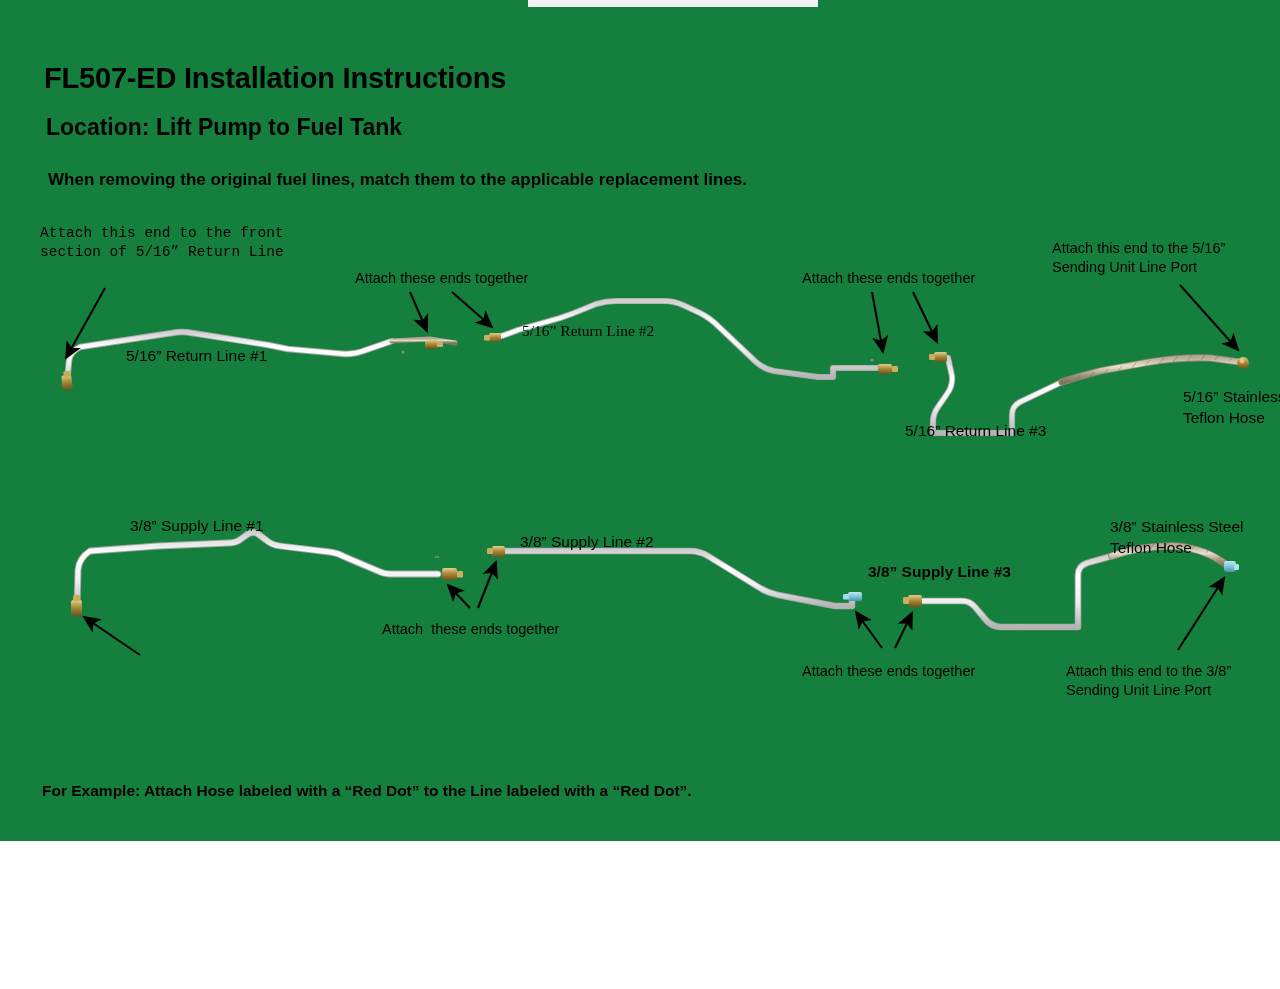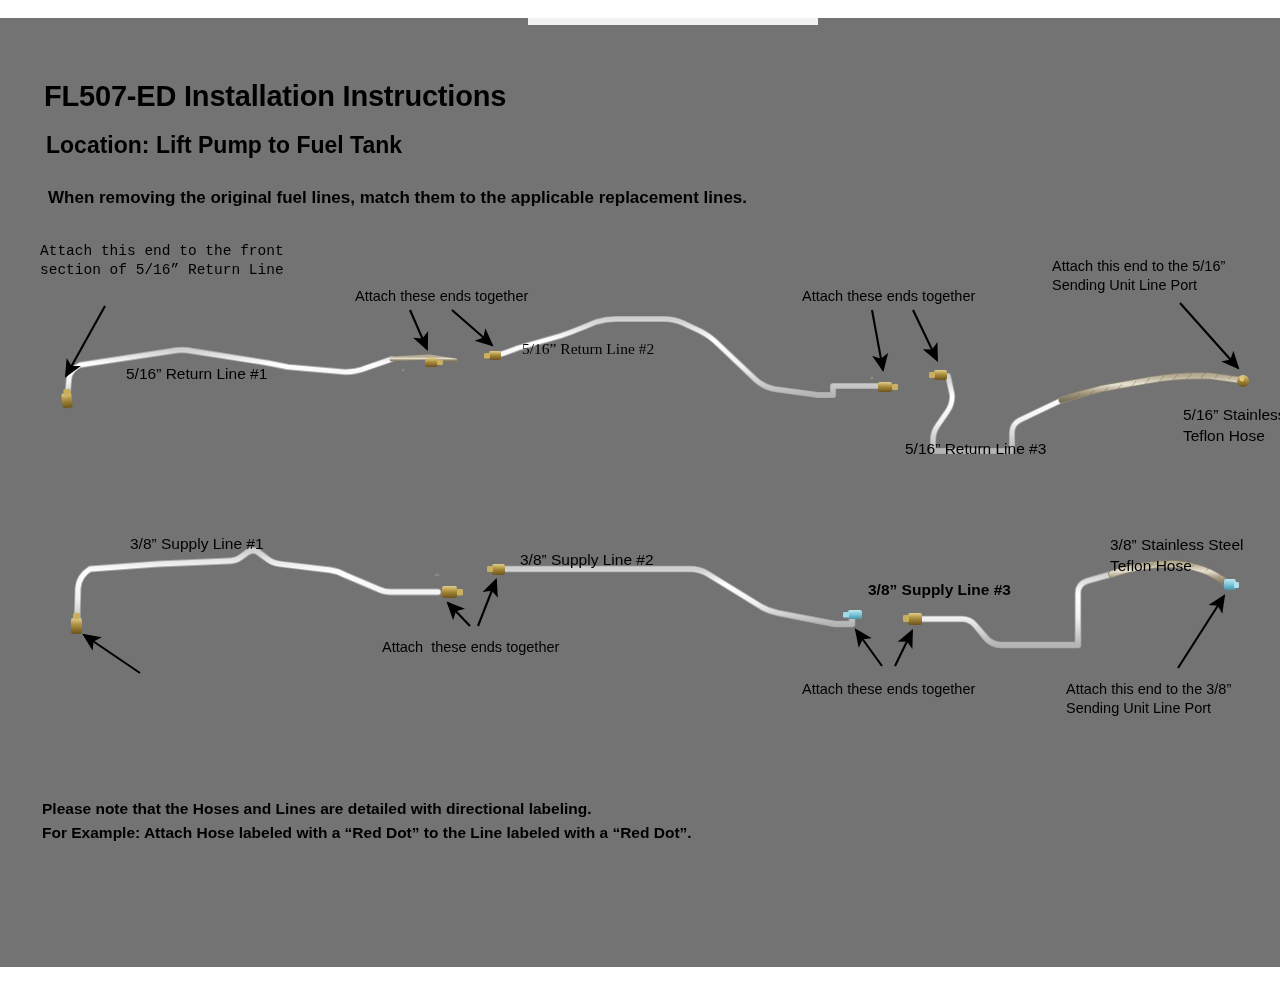--- a/index.html
+++ b/index.html
@@ -8,24 +8,23 @@
     padding: 0;
     background: #ffffff;
   }
   body {
     font-family: "Liberation Sans", sans-serif;
     color: #000000;
   }
   #page {
     position: relative;
     width: 1280px;
-    height: 949px;
-    background: #737373;
+    height: 841px;
+    background: #15803d;
     overflow: hidden;
-    margin-top: 18px;
   }
   .top-strip {
     position: absolute;
     left: 528px;
     top: 0px;
     width: 290px;
     height: 7px;
     background: #f2f2f2;
   }
   
@@ -317,17 +316,16 @@
   <div class="callout" style="left:1066px; top:662px;">Attach this end to the 3/8”
 Sending Unit Line Port</div>
 
   <div class="partlabel" style="left:130px; top:515px;">3/8” Supply Line #1</div>
   <div class="partlabel" style="left:520px; top:531px;">3/8” Supply Line #2</div>
   <div class="partlabel" style="left:868px; top:561px;font-weight:bold;">3/8” Supply Line #3</div>
   <div class="partlabel" style="left:1110px; top:516px;">3/8” Stainless Steel
 Teflon Hose</div>
 
   <div class="footer-note">
-    <div>Please note that the Hoses and Lines are detailed with directional labeling.</div>
     <div>For Example: Attach Hose labeled with a “Red Dot” to the Line labeled with a “Red Dot”.</div>
   </div>
 
 </div>
 
 </body></html>

